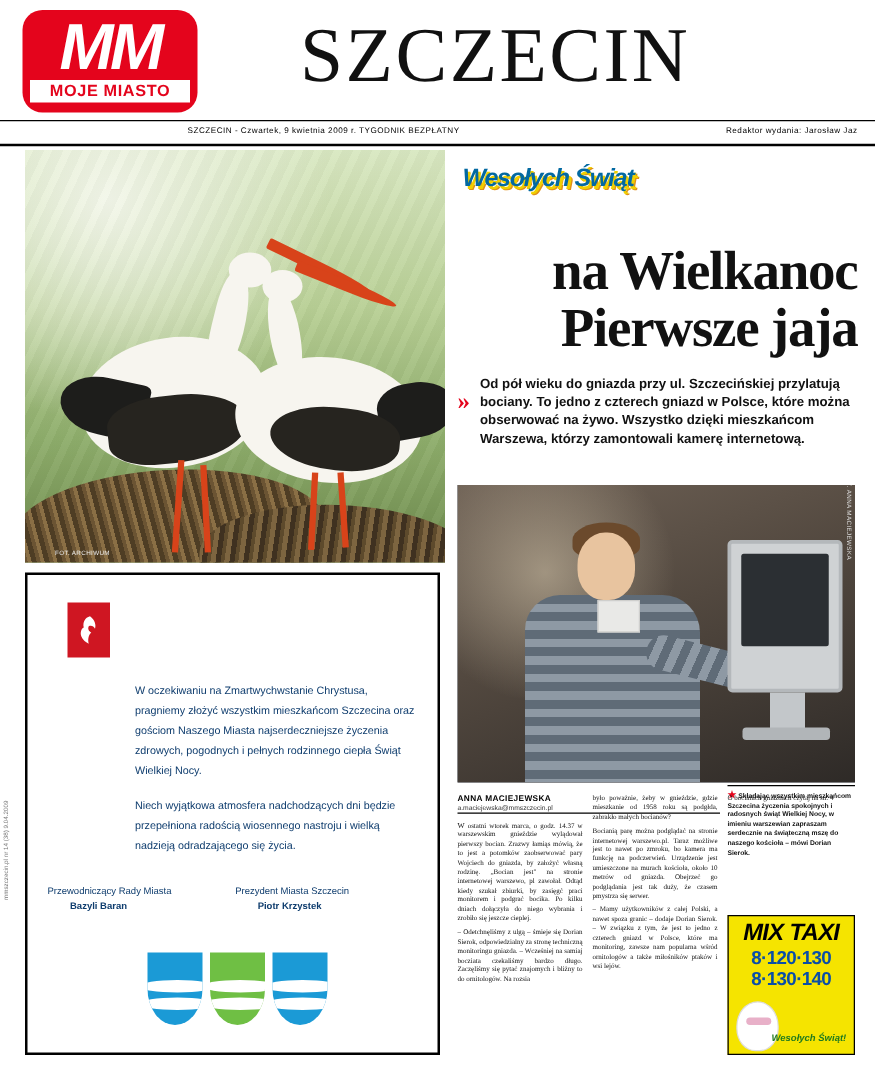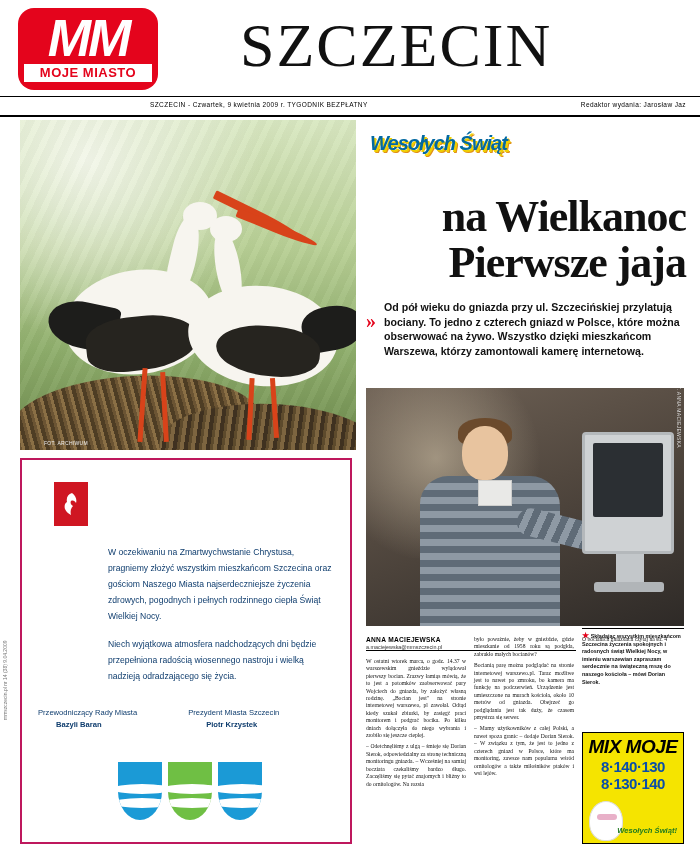--- a/index.html
+++ b/index.html
@@ -252,21 +252,21 @@
     position:absolute; right:2px; top:60px;
     font-family: "Liberation Sans", sans-serif;
     font-size:5px; color:#ddd;
     transform:rotate(90deg); transform-origin:right top;
     letter-spacing:.3px;
   }
 
   
   .greeting-ad {
     position:absolute; left:20px; top:458px; width:332px; height:386px;
-    border:2px solid #be185d;
+    border:2px solid #000000;
     background:#fff;
   }
   .greeting-crest {
     position:absolute; left:32px; top:22px; width:34px; height:44px;
     background:#cf1622;
     display:flex; align-items:center; justify-content:center;
   }
   .greeting-crest svg { display:block; }
   .greeting-text {
     position:absolute; left:86px; top:84px; width:224px;
@@ -522,20 +522,20 @@
   <div class="star-box">
     <span class="star">★</span>
     <span>Składając wszystkim mieszkańcom Szczecina życzenia spokojnych i radosnych świąt Wielkiej Nocy, w imieniu warszewian zapraszam serdecznie na świąteczną mszę do naszego kościoła – mówi Dorian Sierok.</span>
   </div>
 
   <div class="col col3">
     <p>O bociańich gniazdach czytaj na str. 4</p>
   </div>
 
   <div class="taxi-ad">
-    <div class="taxi-title">MIX MOJE</div>
-    <div class="taxi-num">8·140·130</div>
+    <div class="taxi-title">MIX TAXI</div>
+    <div class="taxi-num">8·120·130</div>
     <div class="taxi-num">8·130·140</div>
     <div class="taxi-egg"></div>
     <div class="taxi-greet">Wesołych Świąt!</div>
   </div>
 
 </div>
 
 </body></html>

